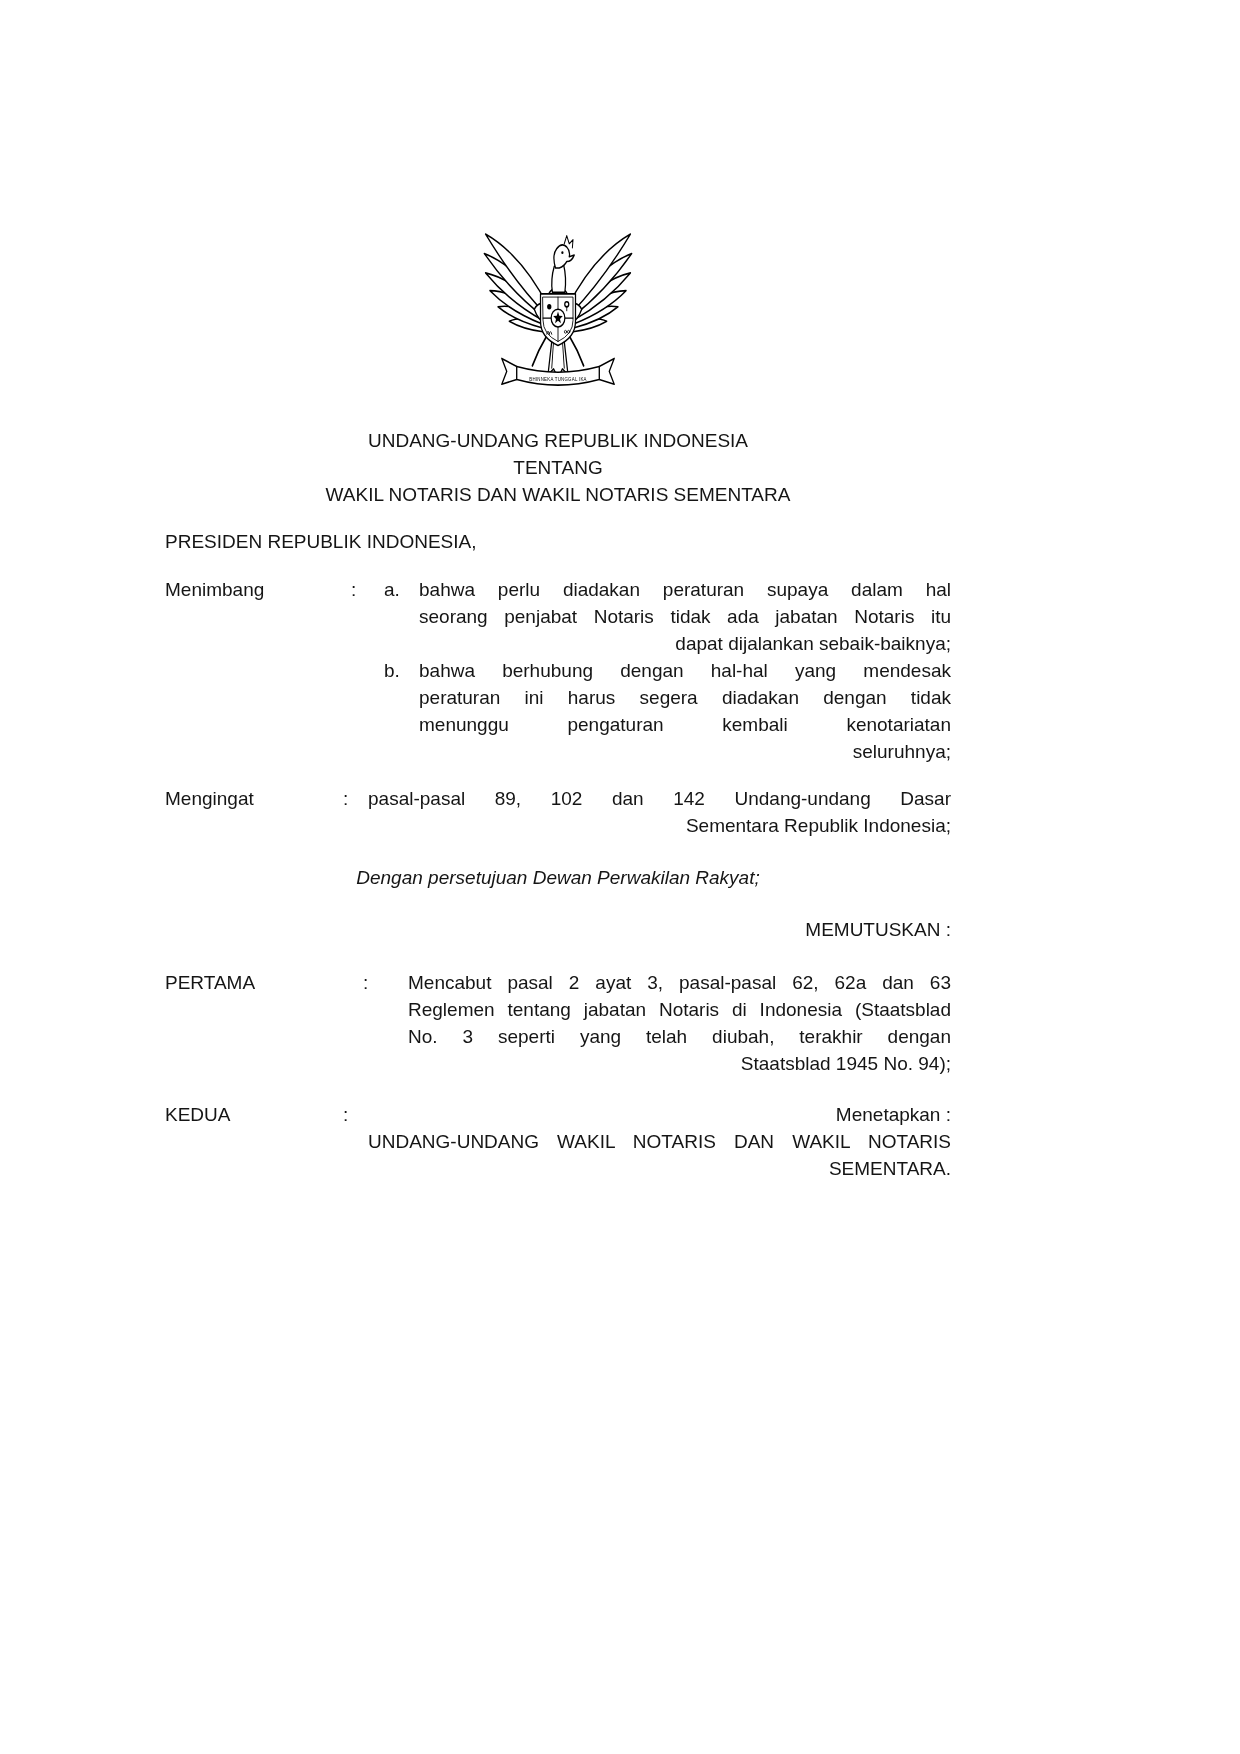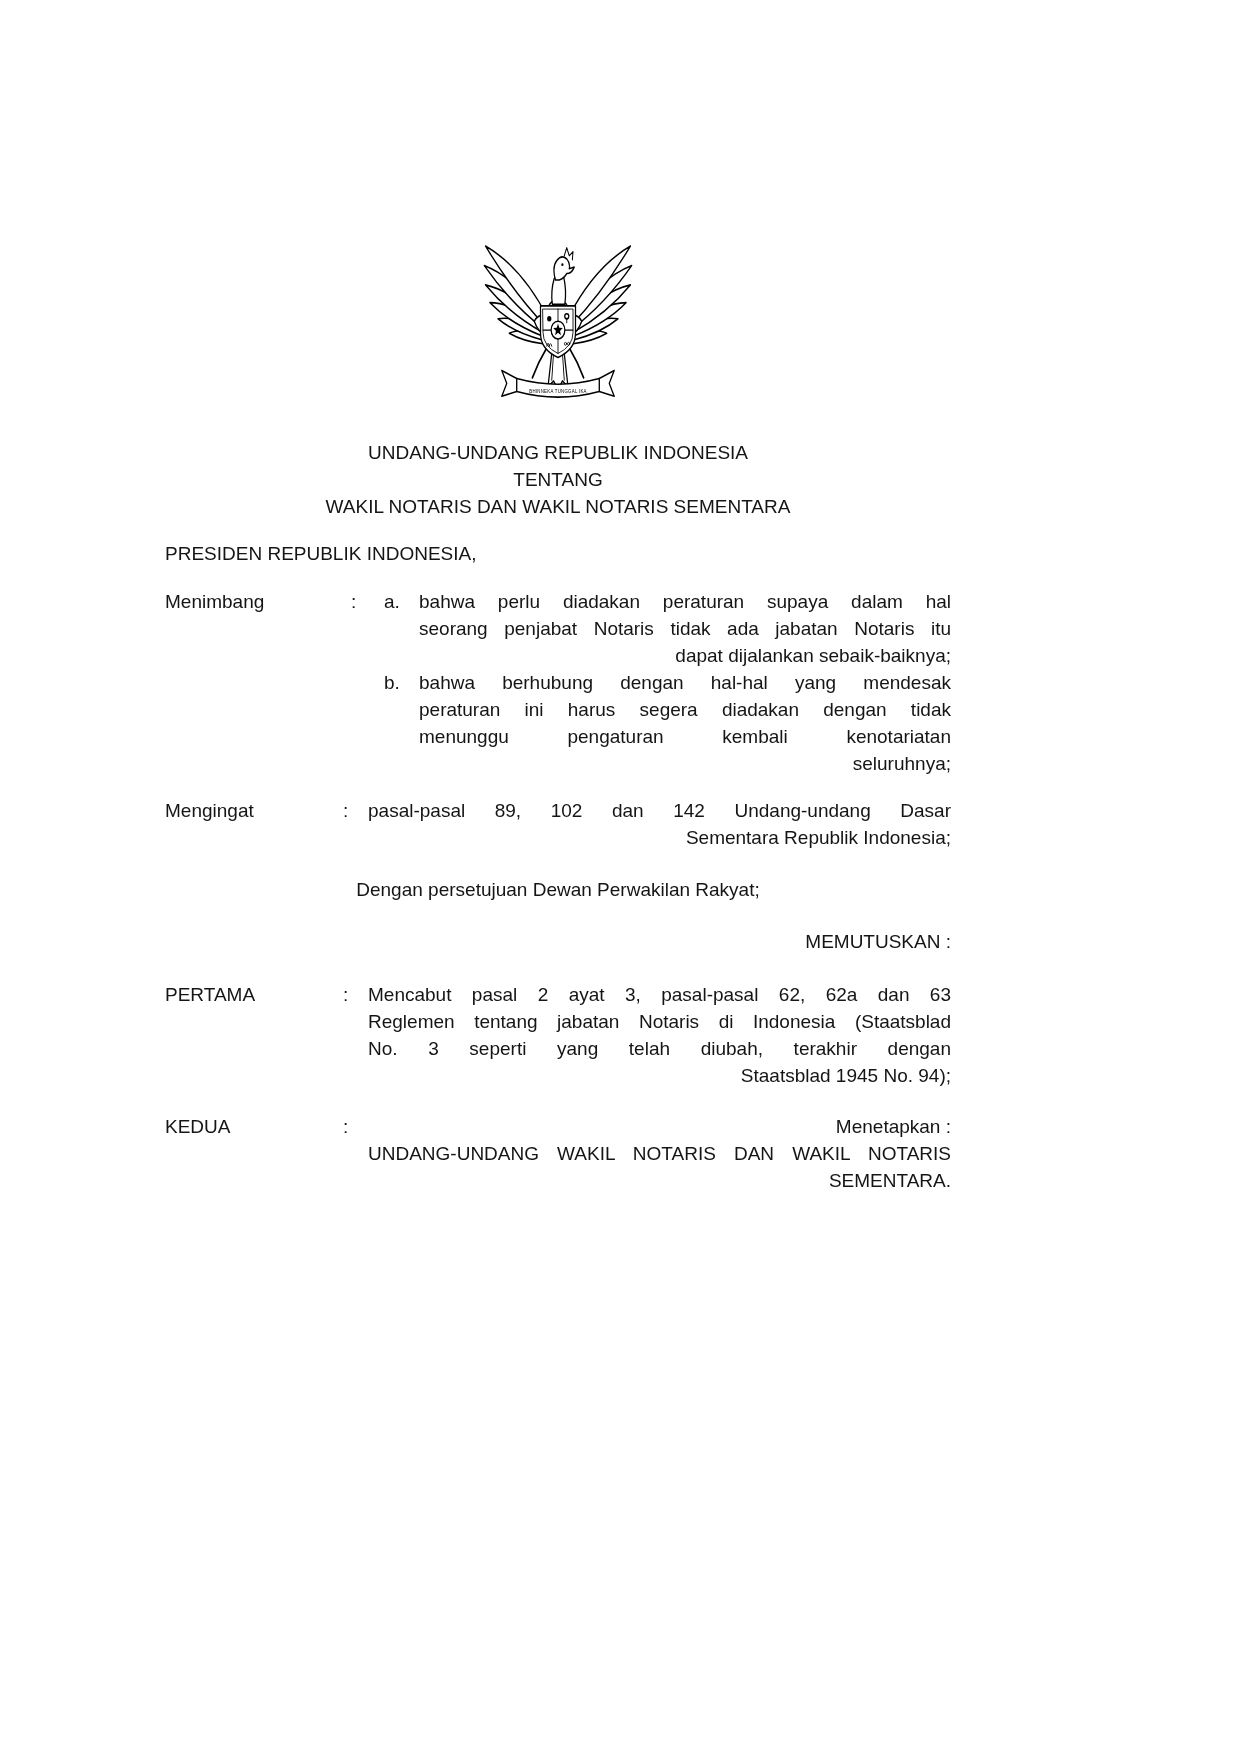--- a/index.html
+++ b/index.html
@@ -6,21 +6,21 @@
   .page {
     position: relative;
     width: 1240px;
     height: 1716px;
     background: #ffffff;
     font-family: "Liberation Sans", sans-serif;
     font-size: 19px;
     line-height: 27px;
     color: #151515;
     overflow: hidden;
-    margin: 16px auto;
+    margin: 4px auto;
   }
   .content {
     position: absolute;
     left: 165px;
     top: 0;
     width: 786px;
   }
   .emblem-wrap {
     margin: 222px auto 0 auto;
     width: 150px;
@@ -30,30 +30,30 @@
   svg .motto-text {
     font-family: "Liberation Sans", sans-serif;
     font-size: 7px;
     letter-spacing: 0.4px;
     fill: #000;
     stroke: none;
   }
   .title-block { margin-top: 33px; text-align: center; }
   .salutation  { margin-top: 20px; text-align: left; }
   .centerline  { text-align: center; }
-  .persetujuan { margin-top: 25px; }
+  .persetujuan { margin-top: 25px; font-style: italic; }
   .memutuskan  { margin-top: 25px; text-align: right; }
 
   .row {
     display: grid;
     grid-template-columns: 178px 25px 1fr;
   }
   .row-menimbang { margin-top: 21px; gap: 8px; }
   .row-mengingat { margin-top: 20px; }
-  .row-pertama   { margin-top: 26px; }
+  .row-pertama   { margin-top: 26px; gap: 20px; }
   .row-kedua     { margin-top: 24px; }
 
   .item {
     display: grid;
     grid-template-columns: 35px 1fr;
   }
   
   .jline { text-align: justify; text-align-last: justify; }
   .lline { text-align: right; }
 </style>

